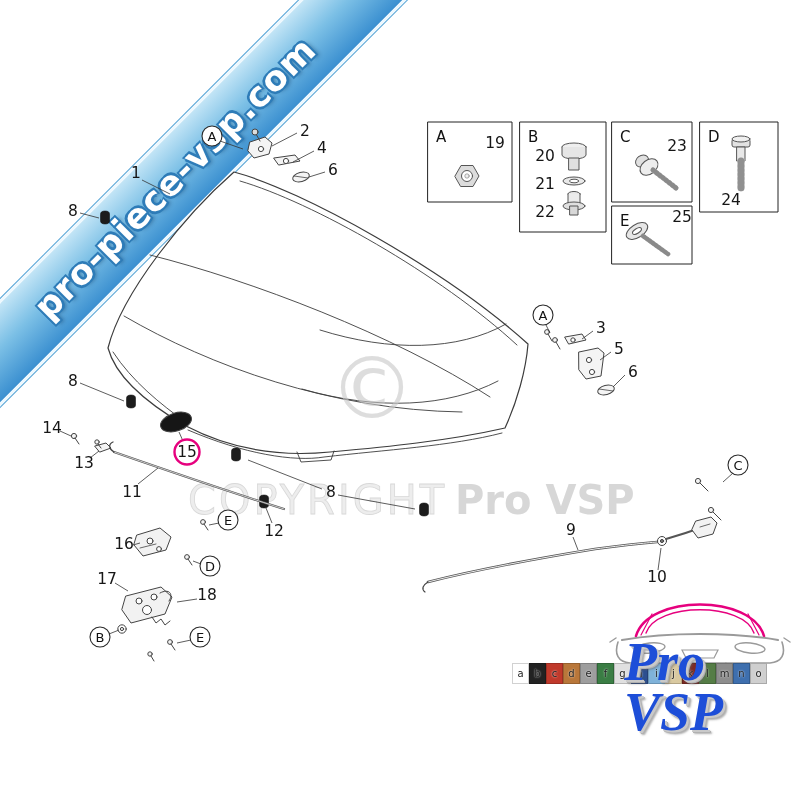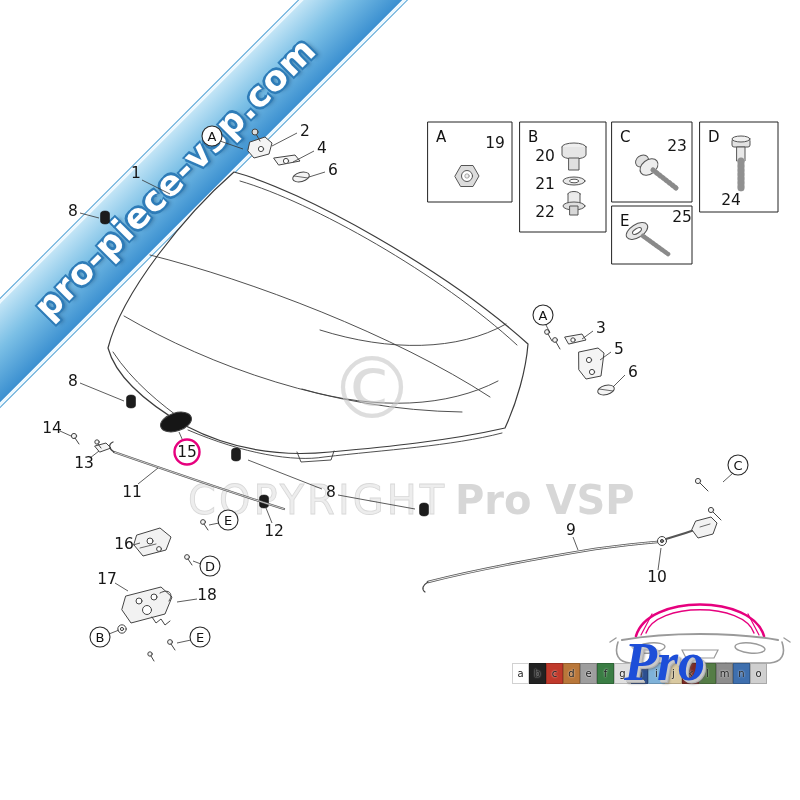--- a/index.html
+++ b/index.html
@@ -331,15 +331,16 @@
     <div class="cell" style="background: rgb(62, 111, 174);">
         <span>n</span>
       </div>
     <div class="cell" style="background: rgb(207, 207, 207);">
         <span>o</span>
       </div>
   </div>
 
   <div class="brand">
     <div class="brand-line">Pro</div>
+    <div class="brand-line">VSP</div>
   </div>
 
 </div>
 
 </body></html>

